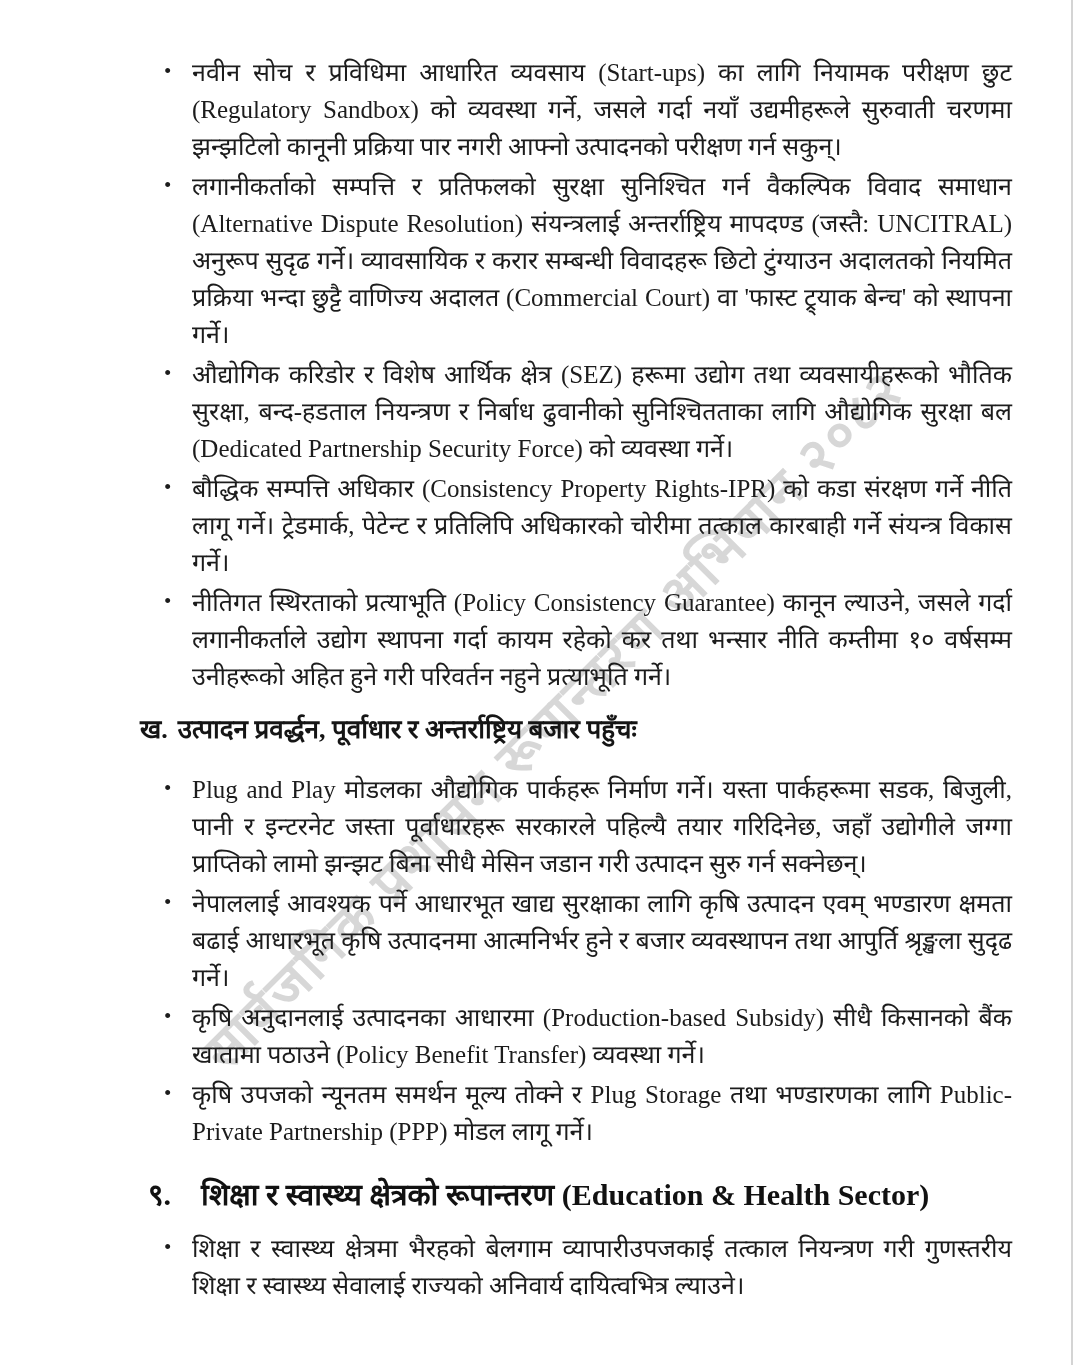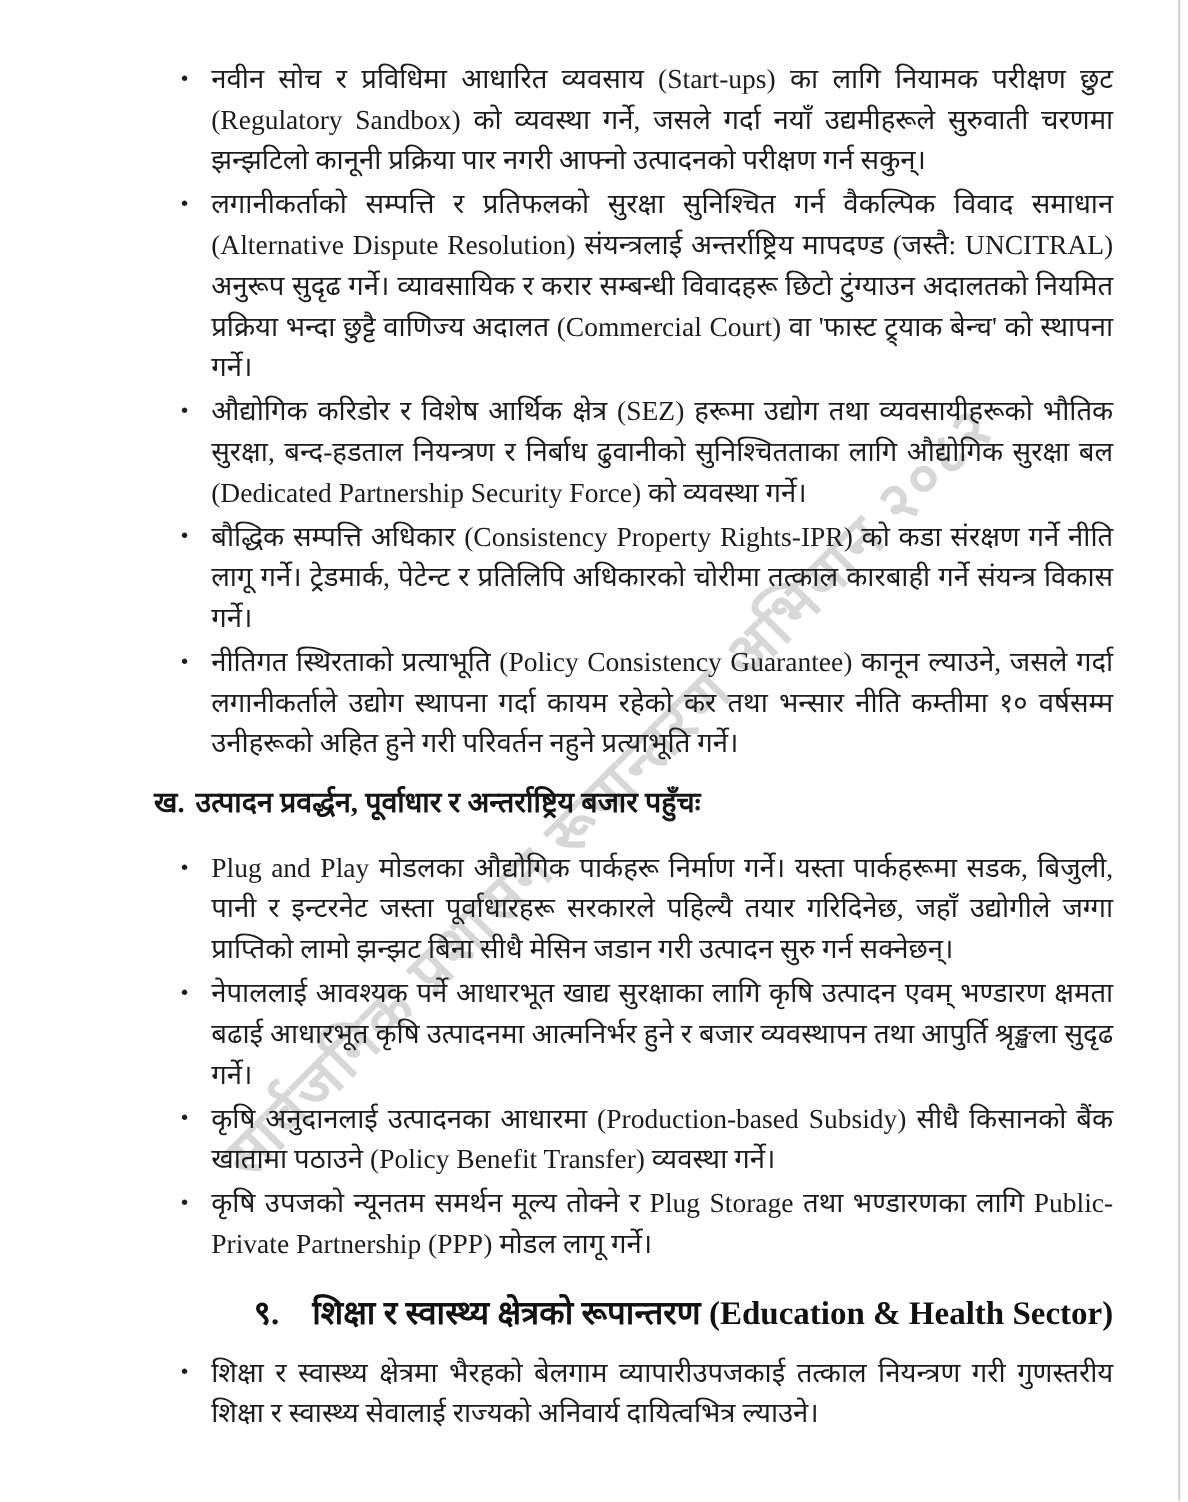--- a/index.html
+++ b/index.html
@@ -78,21 +78,20 @@
     font-weight: 700;
     color: #151515;
   }
   .sec-b .sec-b-label { margin-right: 10px; }
   .sec-9 {
     margin: 24px 0 14px 8px;
     font-size: 30px;
     line-height: 42px;
     font-weight: 700;
     color: #111111;
-    text-align: right;
   }
   .sec-9 .sec-9-num { margin-right: 30px; }
   .sec-9 .sec-9-en { font-family: "Liberation Serif", "DejaVu Serif", serif; }
 </style>
 </head>
 <body>
 
 <div class="page">
 
   <div class="watermark">सार्वजनिक प्रशासन रूपान्तरण अभियान २०८२</div>

